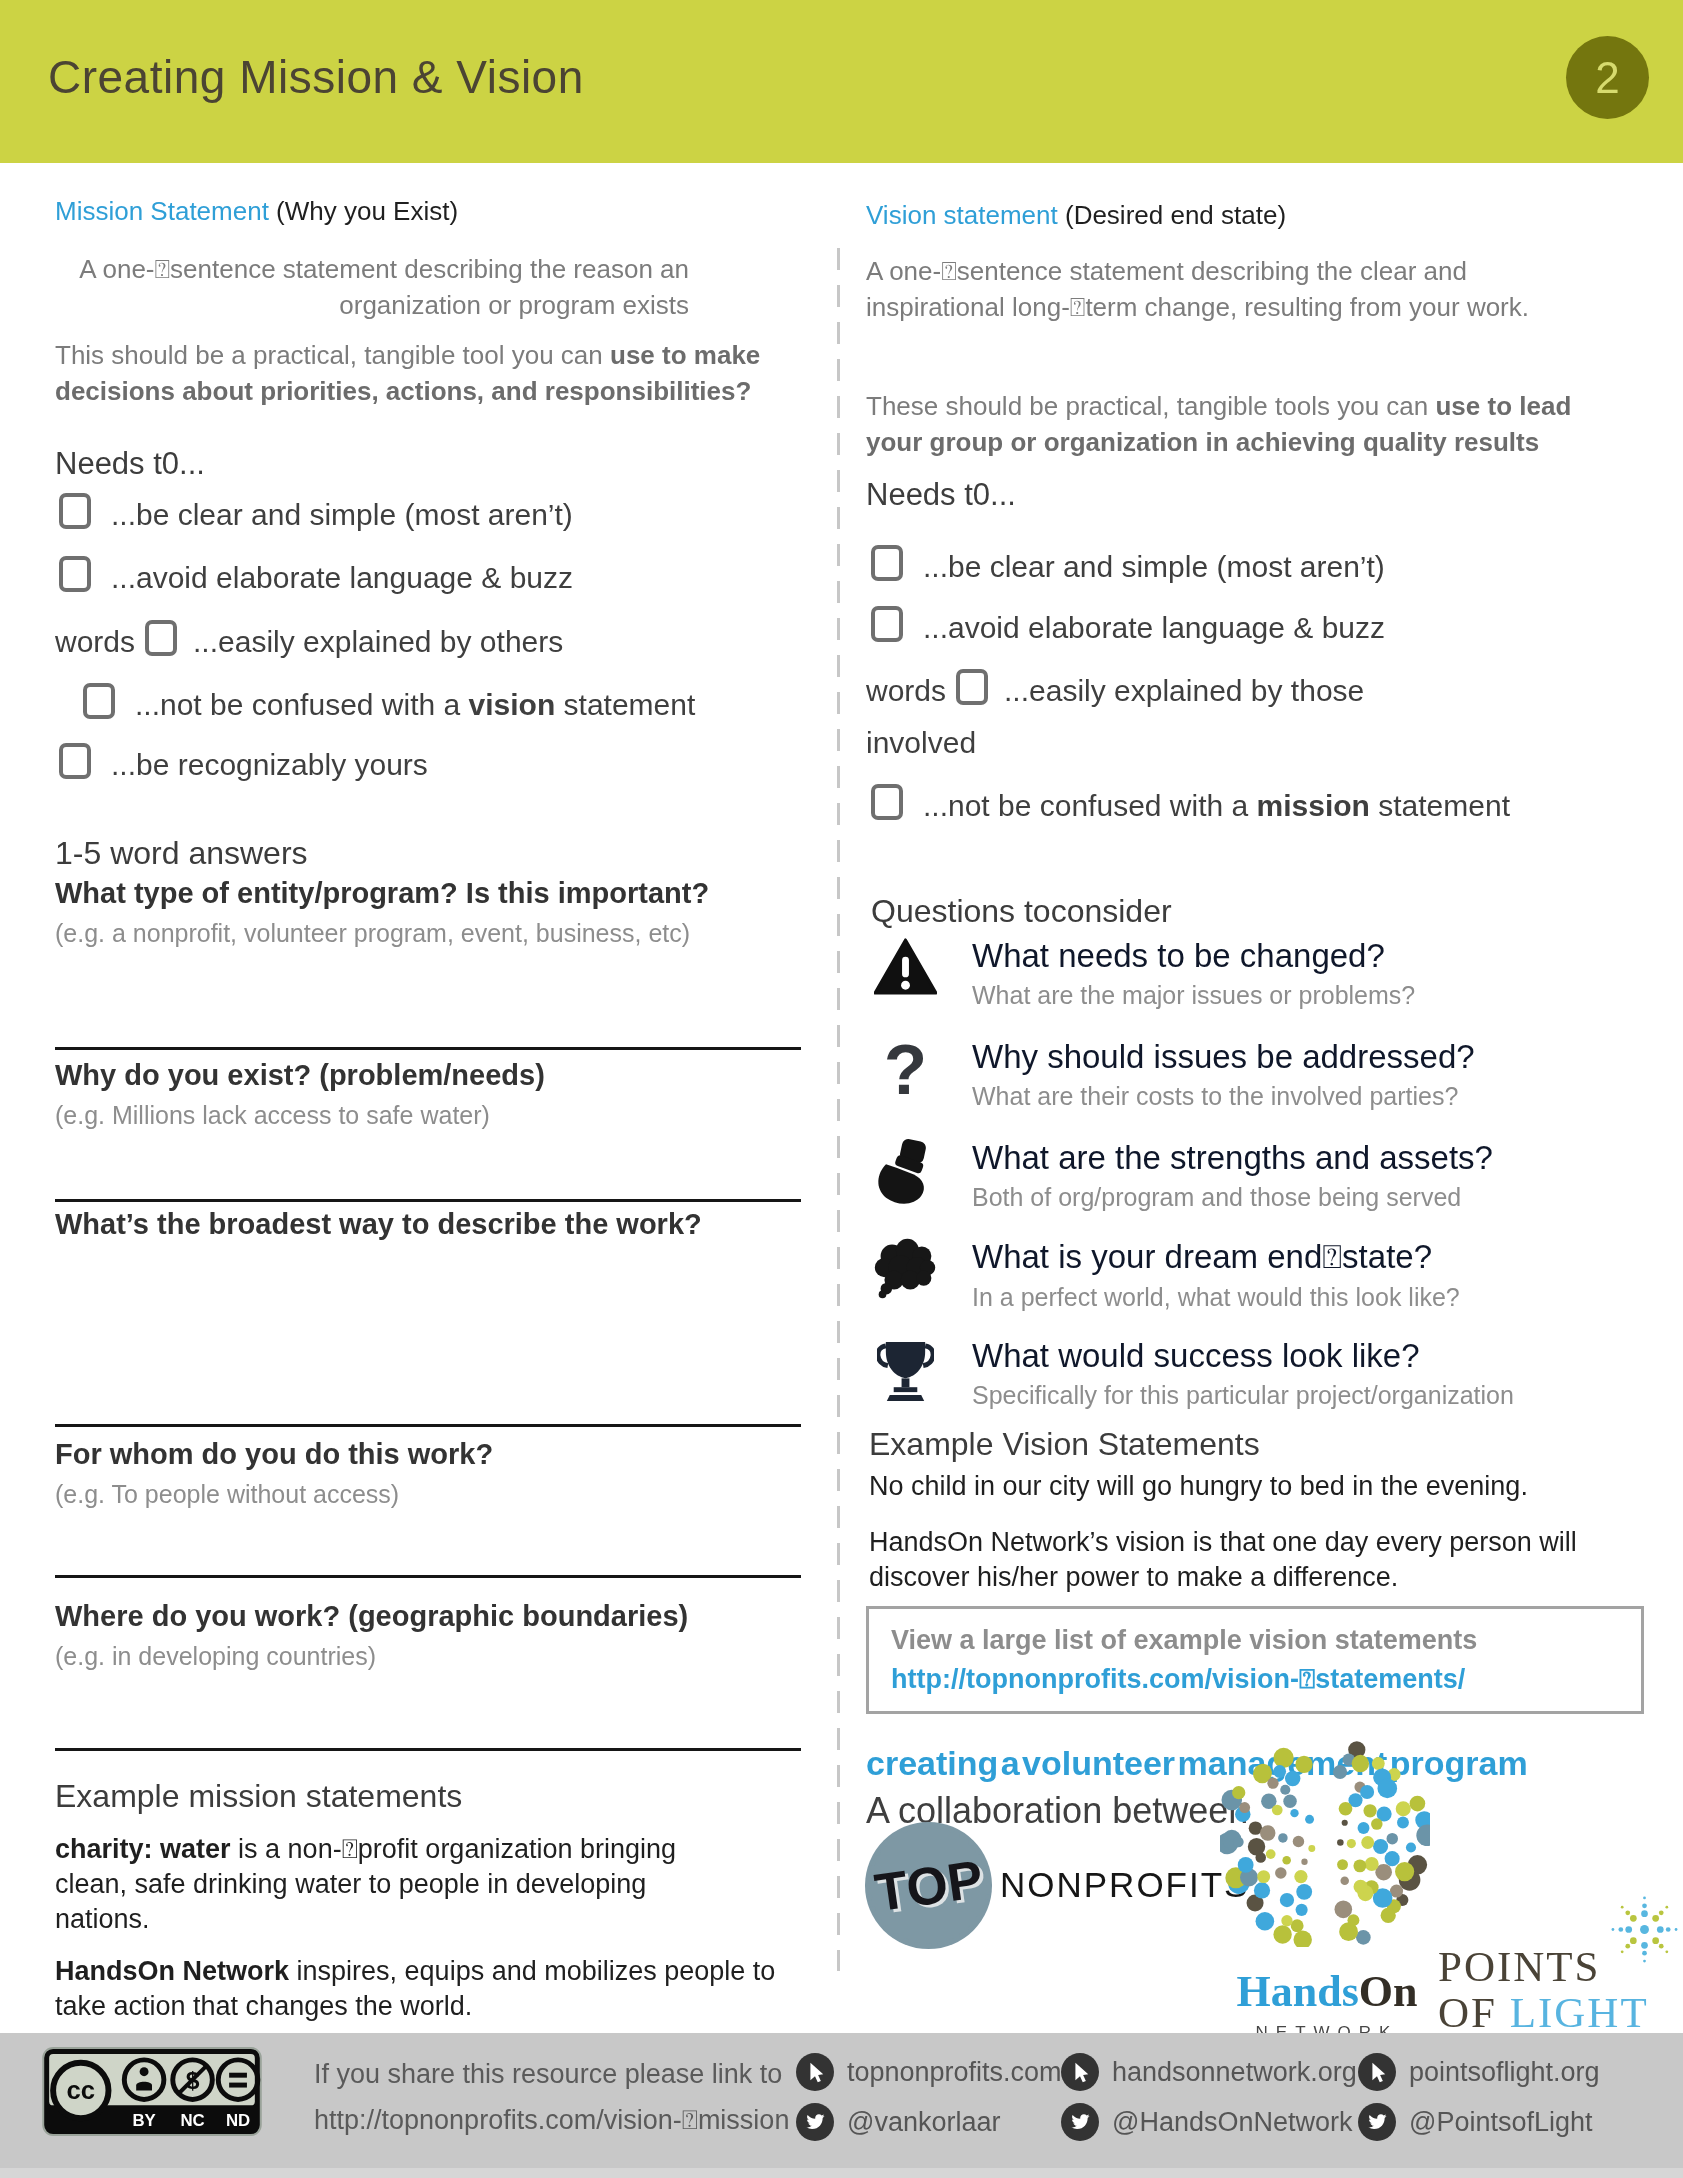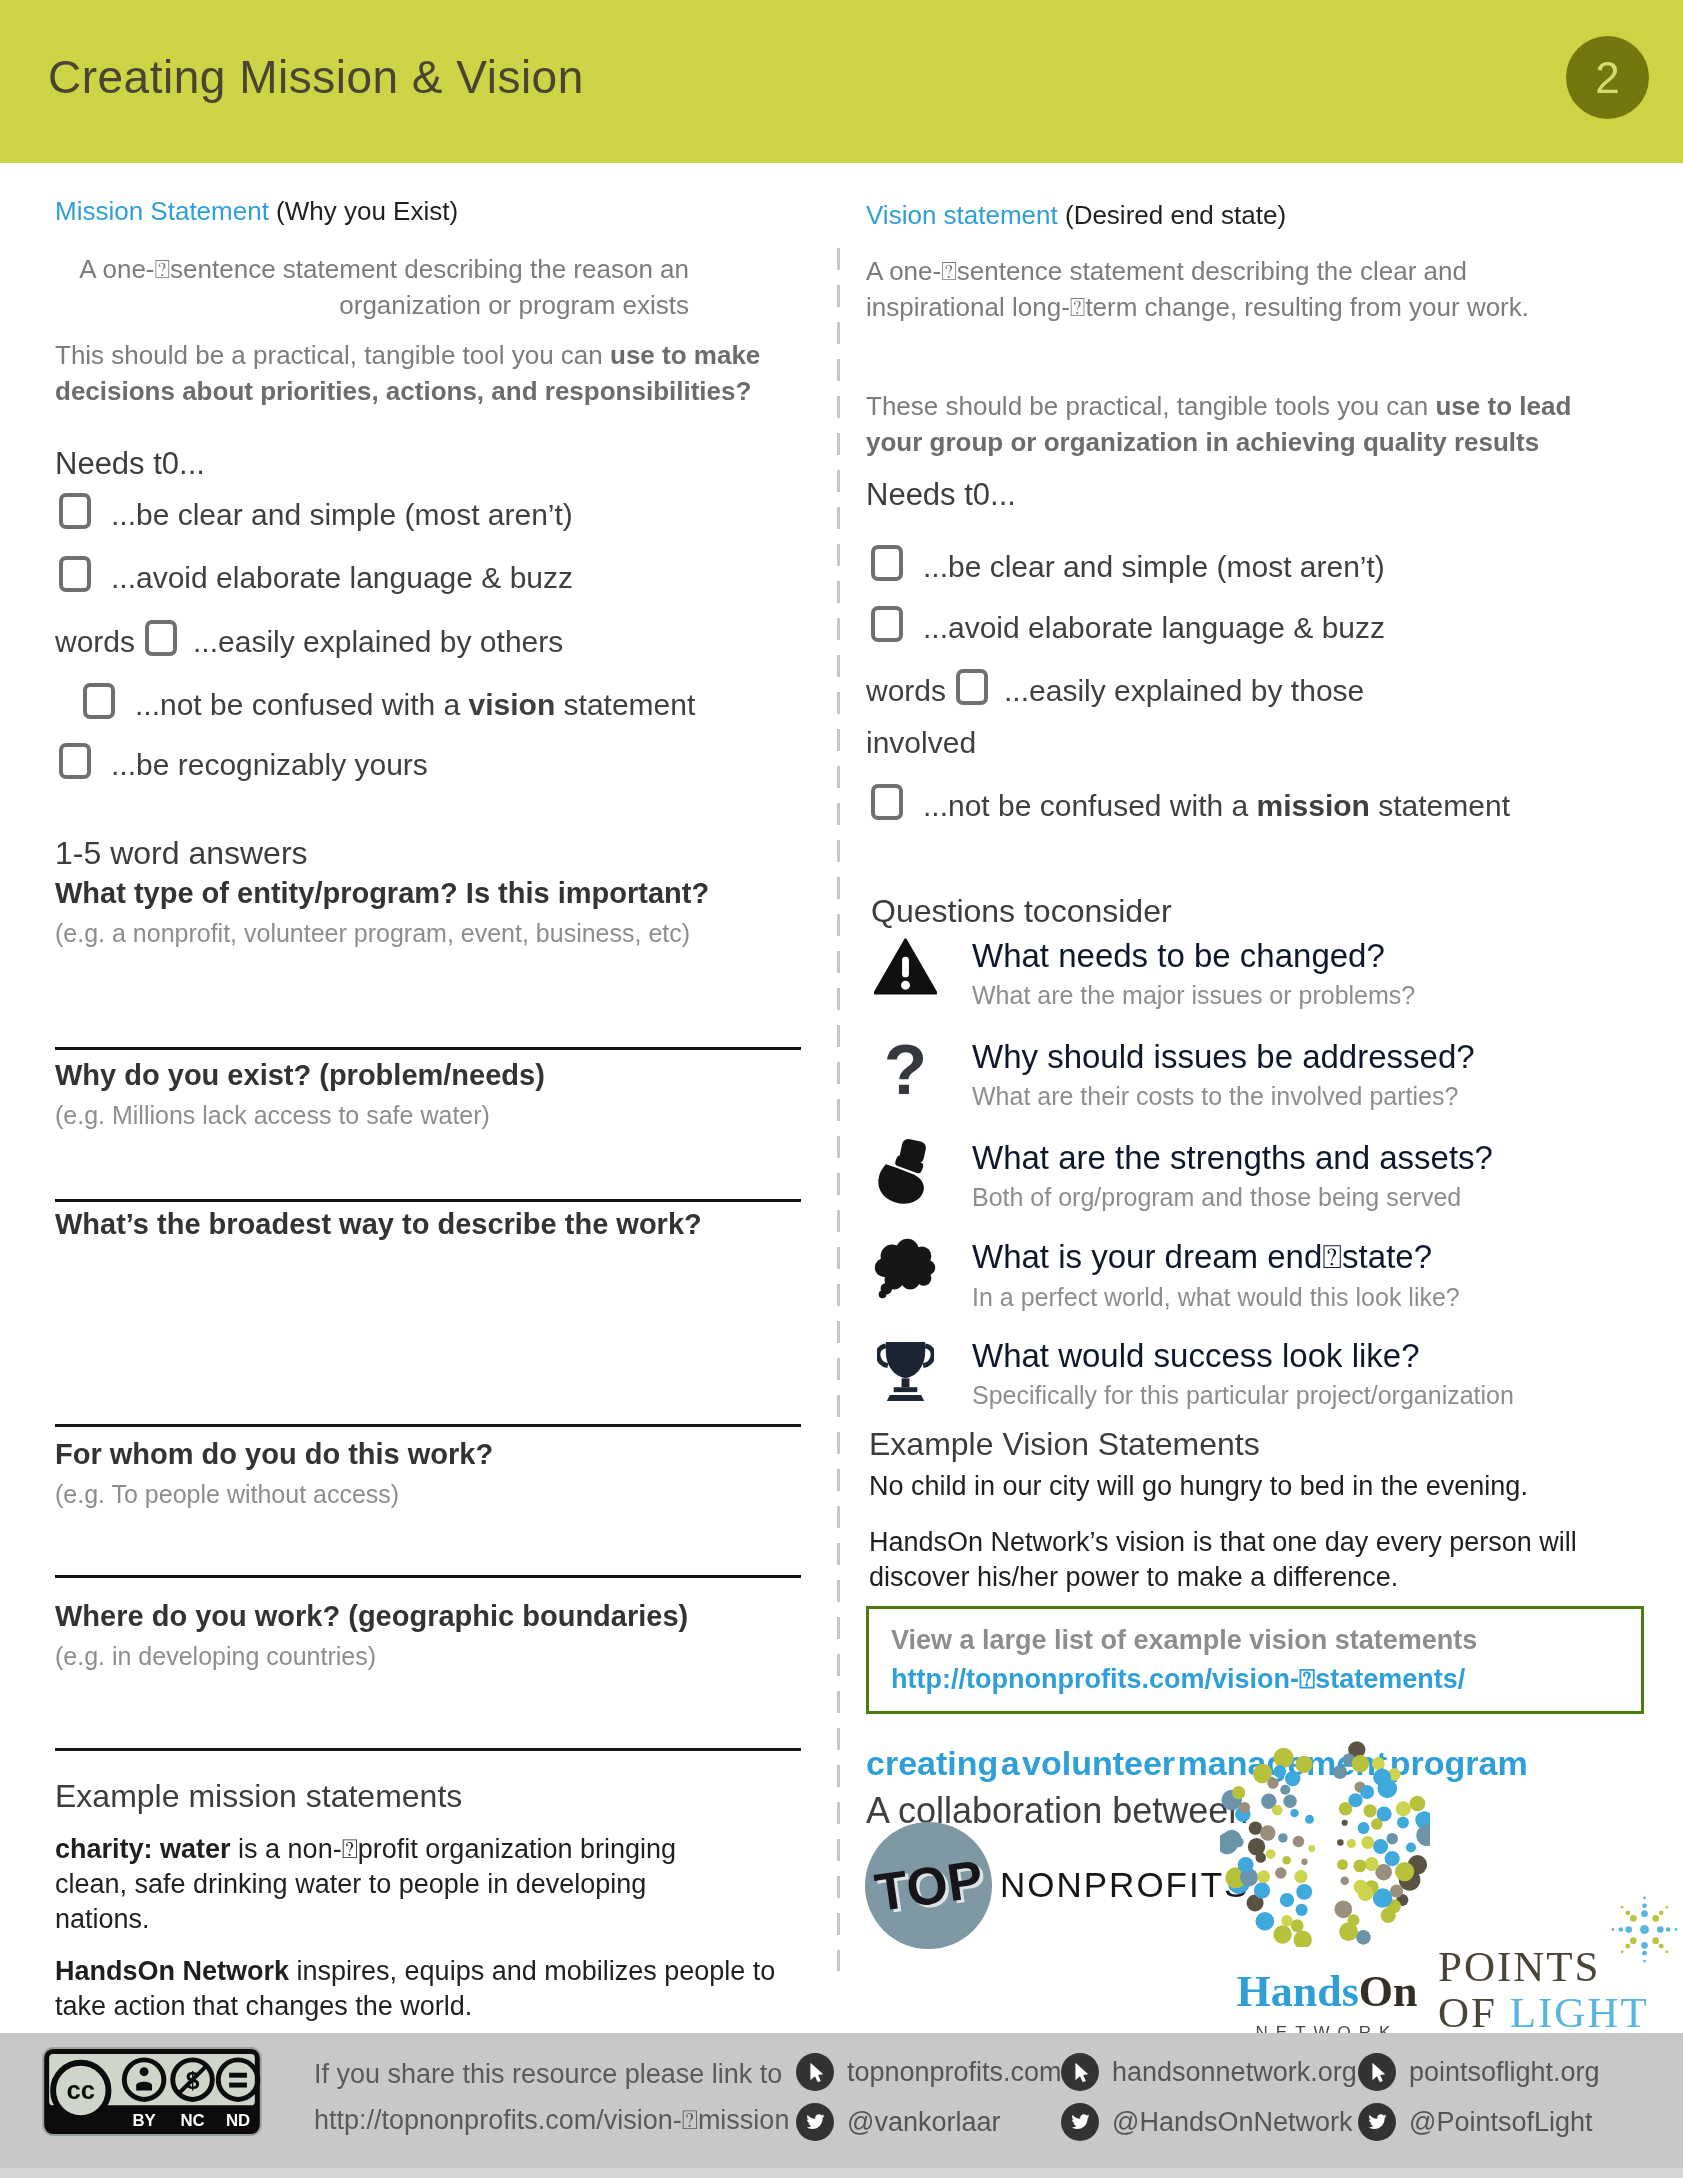--- a/index.html
+++ b/index.html
@@ -34,21 +34,21 @@
   .ex-text{font-size:27px;color:#1f1f1f;line-height:35px;}
 
   
   .qi{left:869px;width:772px;display:flex;gap:30px;align-items:flex-start;}
   .qi-icon{width:73px;min-width:73px;display:flex;justify-content:center;}
   .qi-title{font-size:33px;color:#0f172a;}
   .qi-sub{font-size:25px;color:#8d8d8d;margin-top:6px;}
   .qmark{font-size:71px;font-weight:bold;color:#35383d;line-height:63px;}
 
   
-  .callout{left:866px;top:1606px;width:728px;border:3px solid #4d7c0f;background:#fff;padding:16px 22px;}
+  .callout{left:866px;top:1606px;width:728px;border:3px solid #a3a3a3;background:#fff;padding:16px 22px;}
   .callout-text{font-size:27px;font-weight:bold;color:#8d8d8d;}
   .callout-link{font-size:27px;font-weight:bold;color:#2f9fd7;margin-top:8px;}
 
   
   .program{left:866px;top:1744px;font-size:34px;font-weight:bold;color:#2f9fd7;word-spacing:-7px;}
   .collab{left:866px;top:1790px;font-size:36px;color:#3f3f3f;}
   .top-badge{left:865px;top:1822px;width:115px;height:115px;border:6px dotted #7e98a4;border-radius:50%;
              background:#7e98a4;display:flex;align-items:center;justify-content:center;}
   .top-badge span{font-size:53px;font-weight:bold;color:#15151a;transform:rotate(-8deg);
                   text-shadow:3px 3px 0 #dde2e4;}

